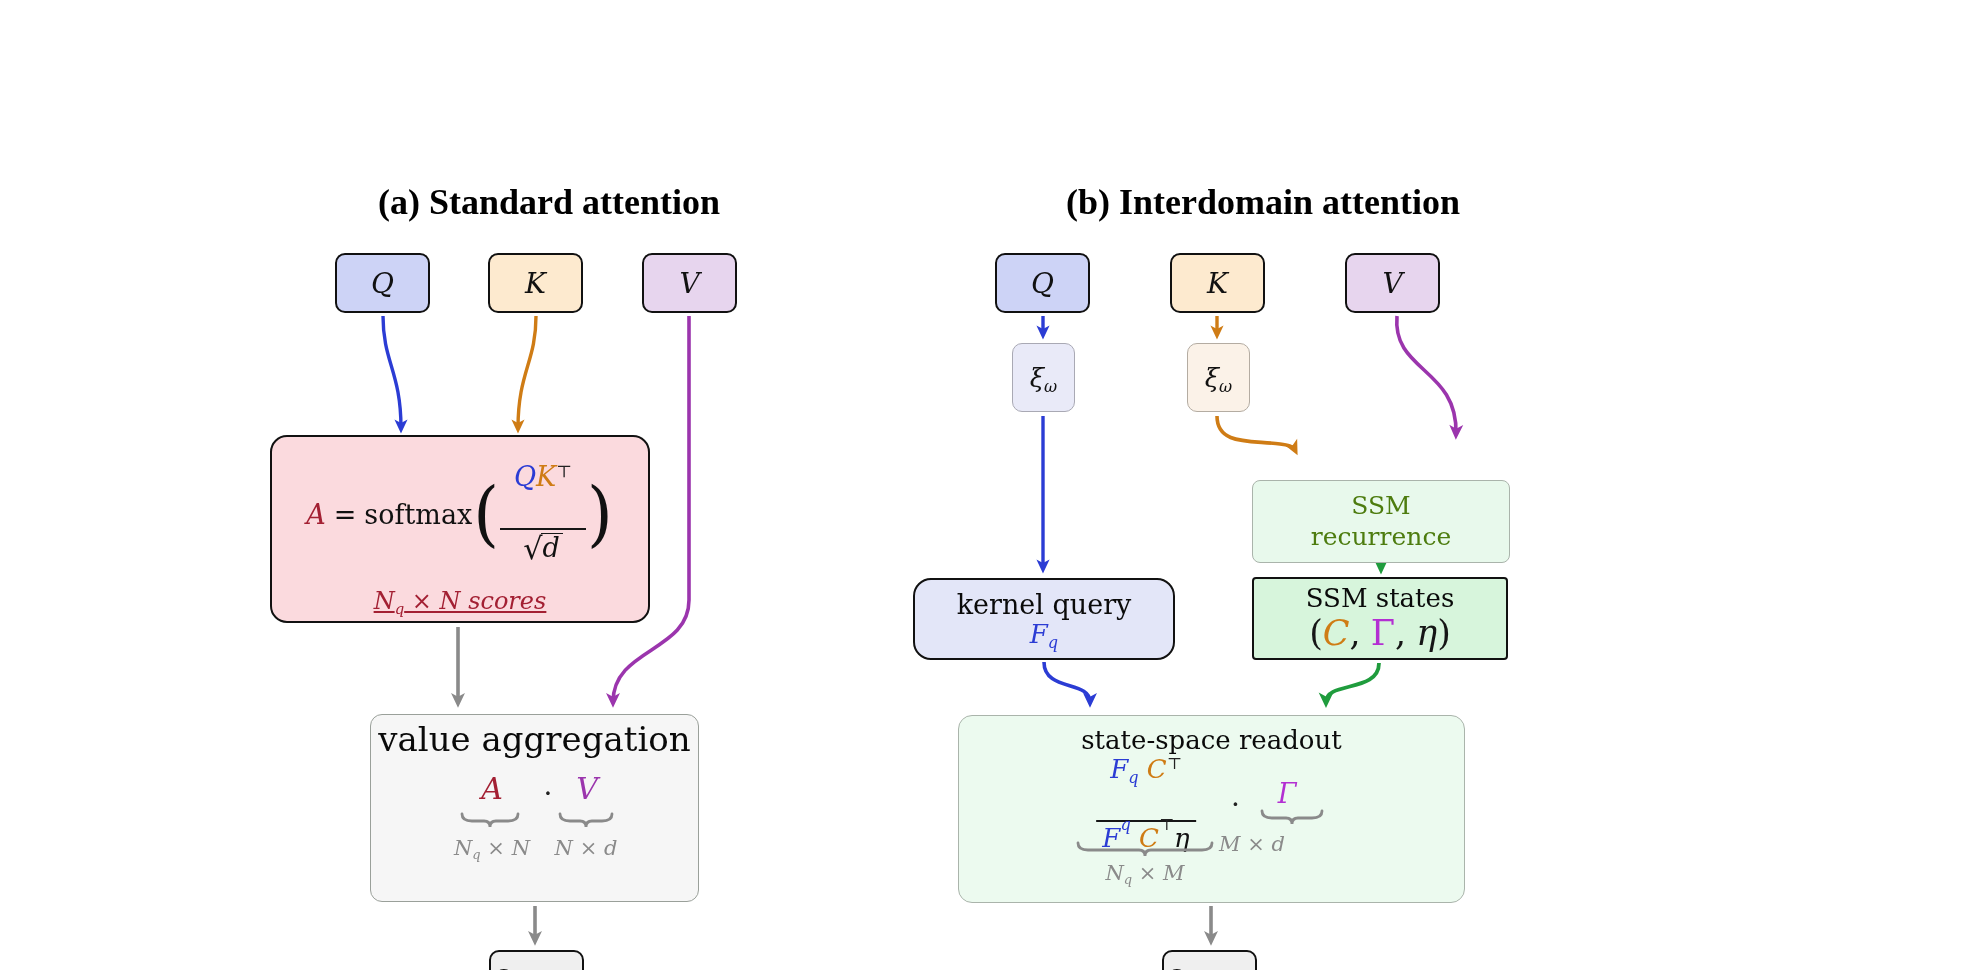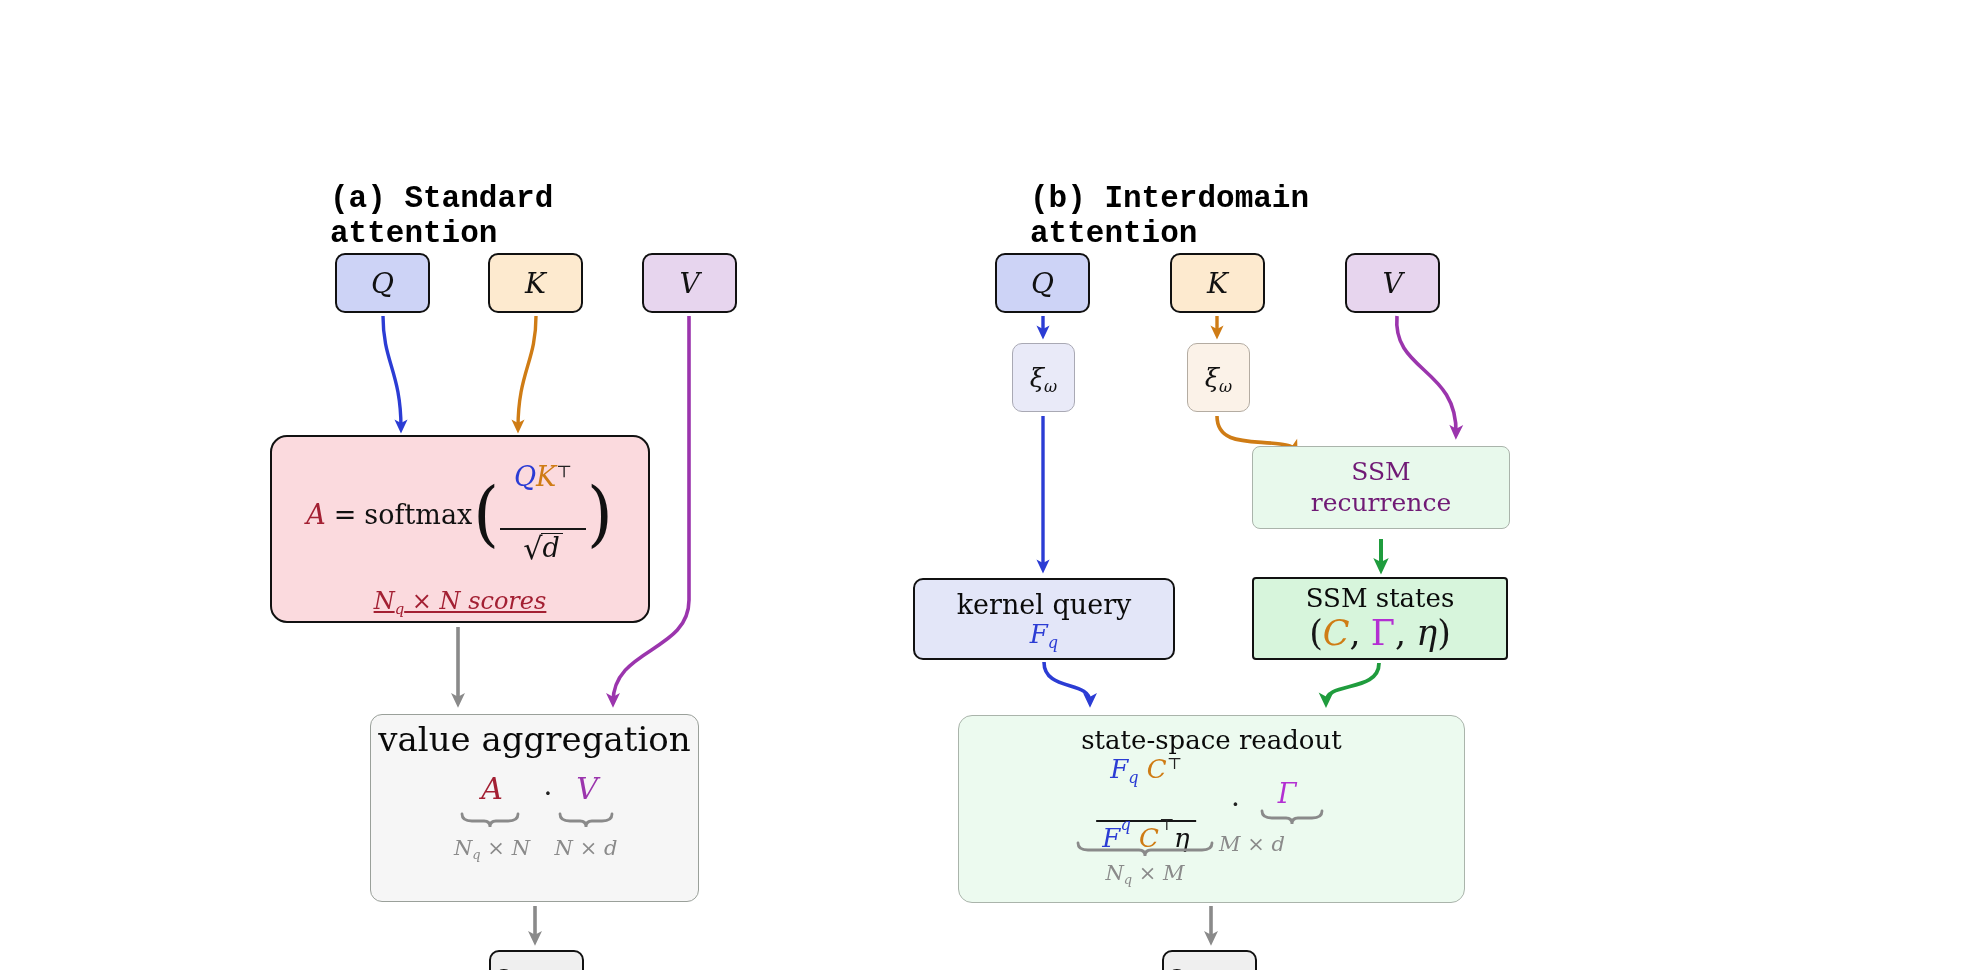--- a/index.html
+++ b/index.html
@@ -1,19 +1,19 @@
 <!DOCTYPE html>
 <html style="--c-blue: #2b3cd4; --c-orange: #cf7c15; --c-purple: #9b35ad; --c-green: #1f9c3d; --c-gray: #8a8a8a; --c-darkred: #a32033; --c-magenta: #b32fd2;"><head>
 <meta charset="utf-8">
 <style>
   html,body{margin:0;padding:0;background:#ffffff;}
   #canvas{position:relative;width:1970px;height:970px;background:#ffffff;overflow:hidden;
           font-family:"DejaVu Serif","Liberation Serif",serif;color:#111;}
-  .panel-title{position:absolute;font-family:Liberation Mono, monospace;
-               font-weight:bold;font-size:31px;text-align:left;color:#000;}
+  .panel-title{position:absolute;font-family:Liberation Serif, serif;
+               font-weight:bold;font-size:36px;text-align:right;color:#000;}
   .box{position:absolute;box-sizing:border-box;display:flex;align-items:center;justify-content:center;
        border:2px solid #111;border-radius:10px;z-index:2;}
   .soft{border:1.6px solid #9aa09a;}
   .mi{font-style:italic;}
   .blue{color:var(--c-blue,#2b3cd4);}
   .orange{color:var(--c-orange,#cf7c15);}
   .purple{color:var(--c-purple,#9b35ad);}
   .magenta{color:var(--c-magenta,#b32fd2);}
   .darkred{color:var(--c-darkred,#a32033);}
   .qkv{width:95px;height:60px;font-size:28px;font-style:italic;}
@@ -38,23 +38,23 @@
   .agg-A,.agg-dot,.agg-V{position:absolute;font-size:30px;transform:translateX(-50%);}
   .agg-A{left:121px;top:56px;}
   .agg-dot{left:177px;top:62px;font-size:28px;color:#222;}
   .agg-V{left:216px;top:56px;}
   .dim-label{position:absolute;z-index:3;font-size:21px;font-style:italic;color:var(--c-gray,#8a8a8a);
              transform:translateX(-50%);white-space:nowrap;}
   
   .xi-box{width:63px;height:69px;font-size:26px;border-radius:10px;}
   #xi-q{left:1012px;top:343px;background:#e9eaf8;border:1.6px solid #a9a9b4;}
   #xi-k{left:1187px;top:343px;background:#fbf2e8;border:1.6px solid #b4aca2;}
-  #rec-box{left:1252px;top:446px;width:258px;height:83px;background:#e8f9ec;border:1.6px solid #aab4ab;
-           border-radius:8px;flex-direction:column;line-height:1.22;font-size:25px;color:#701a75;}
-  #kq-box{left:913px;top:578px;width:262px;height:82px;background:#e3e6f8;border-radius:10px;
+  #rec-box{left:1252px;top:480px;width:258px;height:83px;background:#e8f9ec;border:1.6px solid #aab4ab;
+           border-radius:8px;flex-direction:column;line-height:1.22;font-size:25px;color:#4d7c0f;}
+  #kq-box{left:913px;top:578px;width:262px;height:82px;background:#e3e6f8;border-radius:18px;
           flex-direction:column;line-height:1.15;}
   #kq-box .t1{font-size:27px;color:#0a0a0a;}
   #kq-box .t2{font-size:26px;}
   #states-box{left:1252px;top:577px;width:256px;height:83px;background:#d7f5dc;border-radius:4px;
               flex-direction:column;line-height:1.18;}
   #states-box .t1{font-size:26px;color:#0a0a0a;}
   #states-box .t2{font-size:35px;color:#161616;}
   #states-box .t2 .sp{display:inline-block;width:10px;}
   #readout-box{left:958px;top:715px;width:507px;height:188px;background:#ecfaef;border:1.6px solid #aab4ab;
                border-radius:14px;justify-content:flex-start;align-items:flex-start;}

